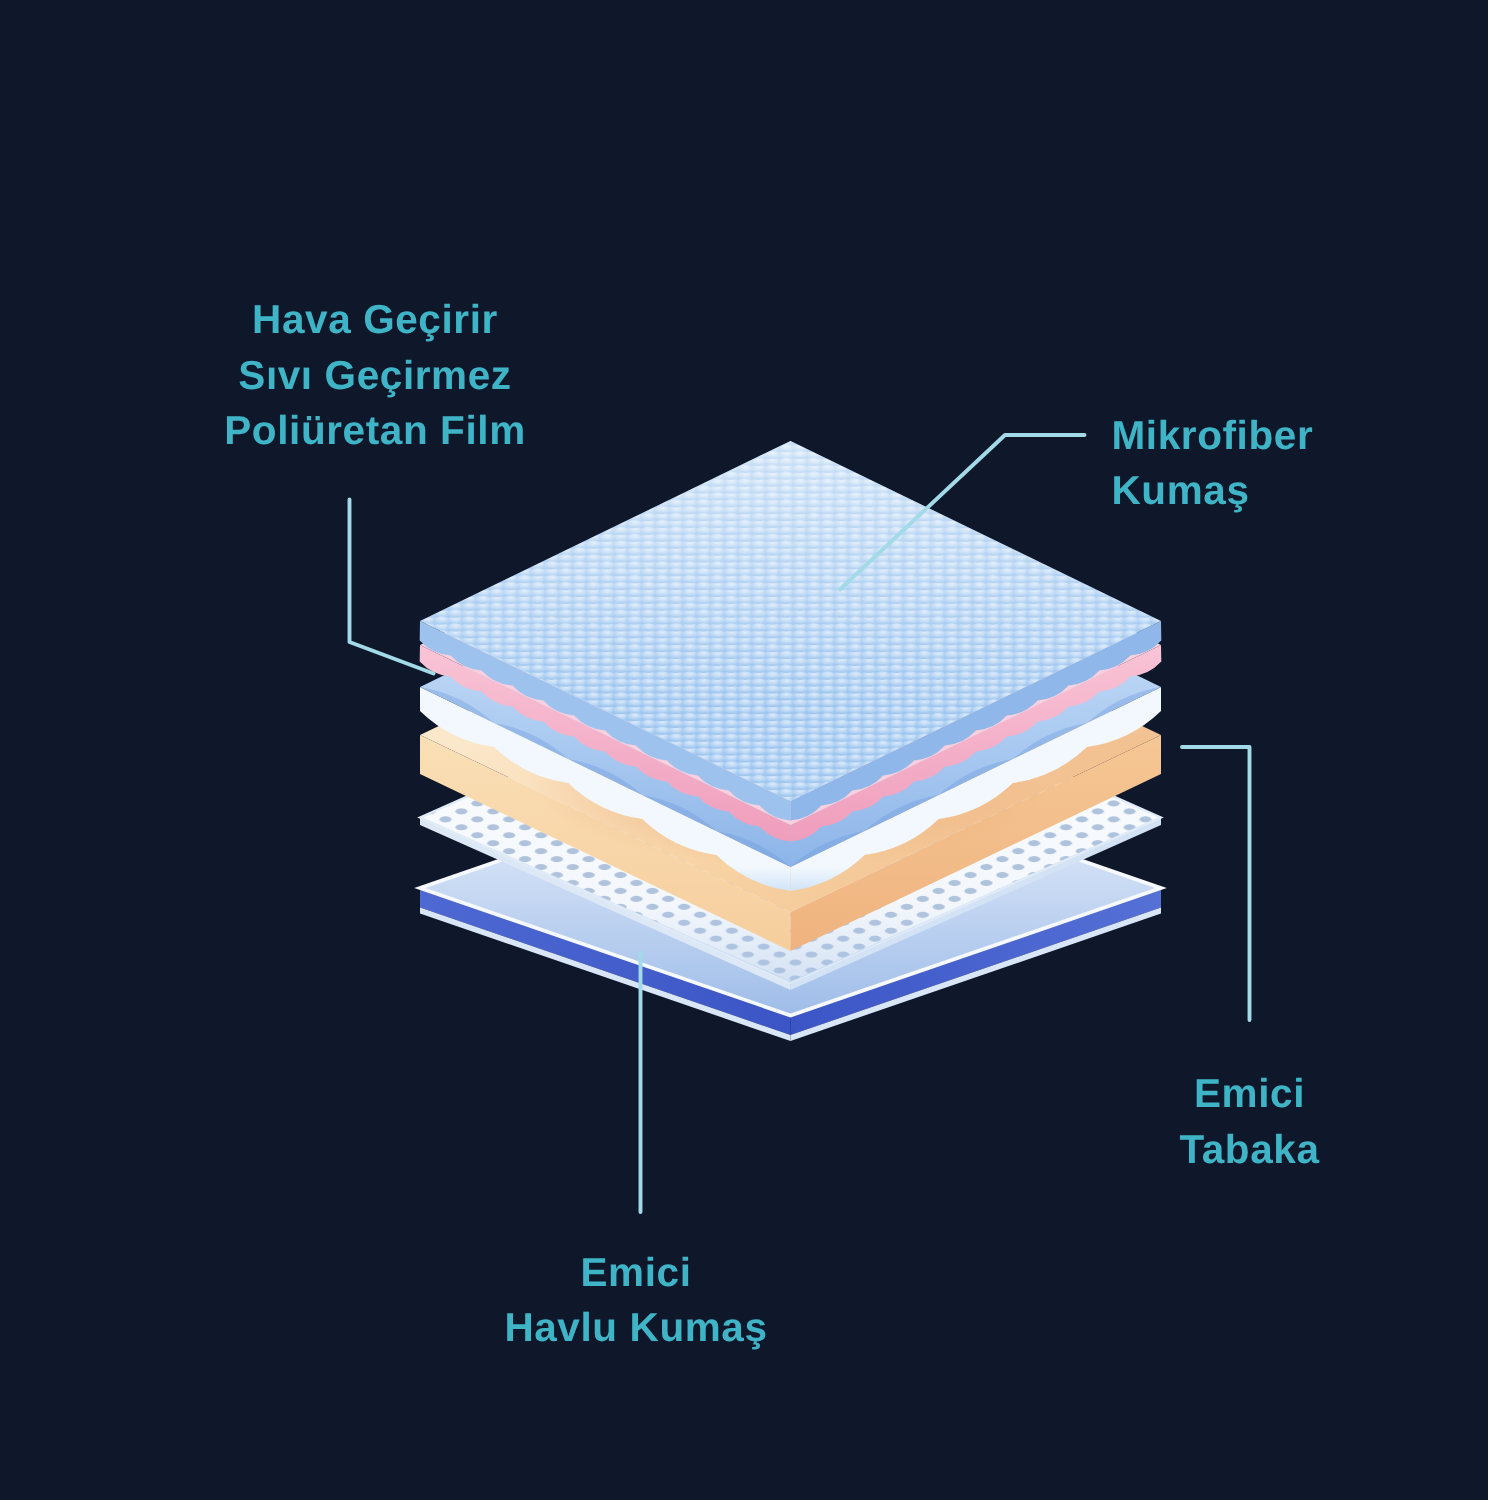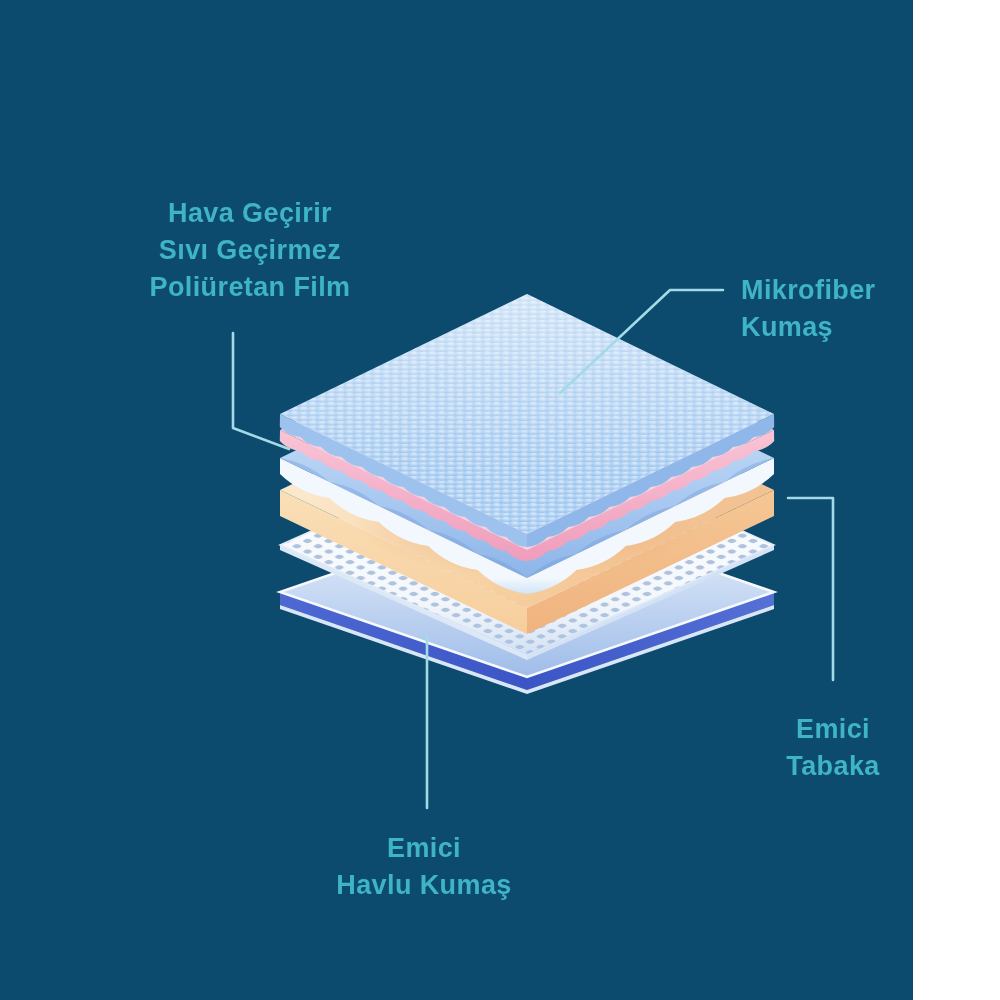--- a/index.html
+++ b/index.html
@@ -1,17 +1,17 @@
 <!DOCTYPE html>
 <html style="--label-text: #3EB4C6; --connector-line: #A3DAE7; --microfiber-blue: #A9CDF0; --film-pink: #F6B3CA; --wavy-blue: #AECDF2; --foam-orange: #F7D2A3; --perforated-white: #FFFFFF; --perforated-dot: #AFC2DB; --cotton-edge-blue: #4560CD;"><head>
 <meta charset="utf-8">
 <style>
   html,body{margin:0;padding:0;background:#ffffff;}
   .stage{
-    position:relative;width:913px;height:1000px;background:#0c4a6e;
+    position:relative;width:992px;height:1000px;background:#0f172a;
     font-family:"Liberation Sans","DejaVu Sans",sans-serif;overflow:hidden;
   }
   .stage svg{position:absolute;left:0;top:0;}
   .label{
     position:absolute;
     color:var(--label-text,#3EB4C6);
     font-size:27px;font-weight:600;line-height:37px;letter-spacing:.4px;
     white-space:pre-line;
   }
   .l-film{left:90px;top:195px;width:320px;text-align:center;}

